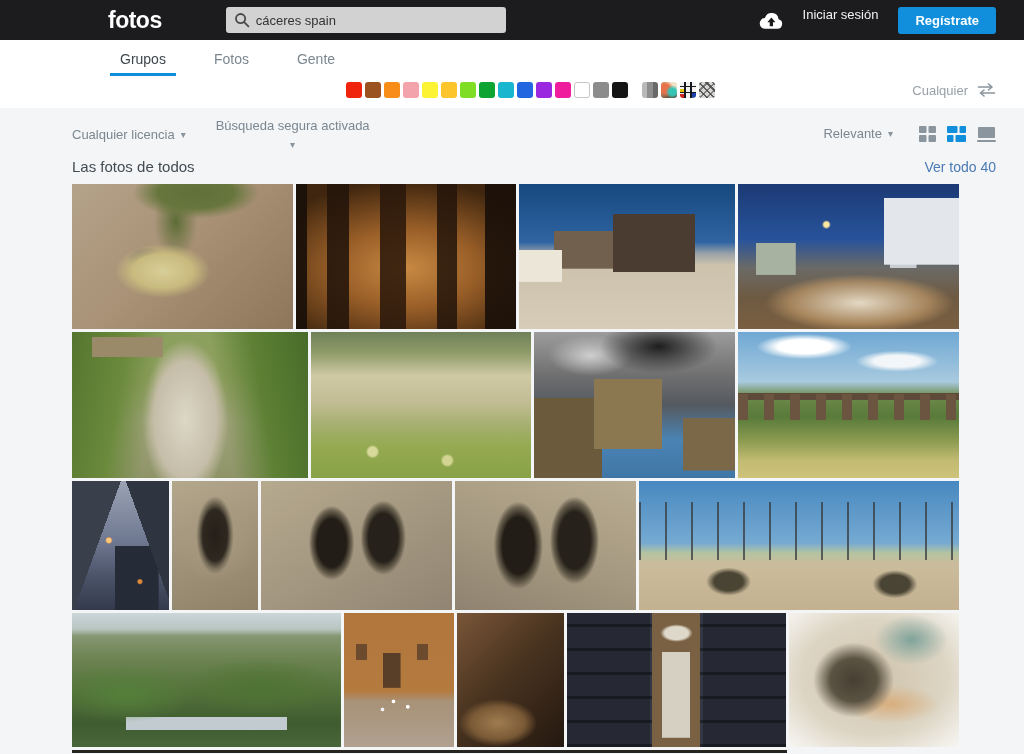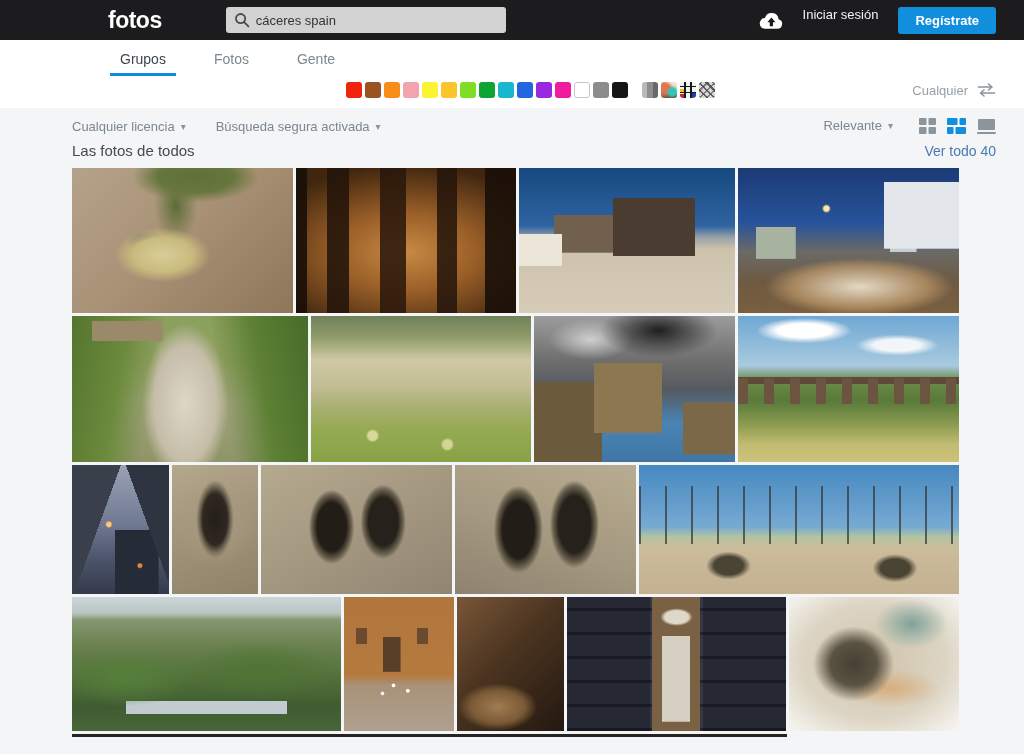--- a/index.html
+++ b/index.html
@@ -47,21 +47,21 @@
   .sw-patterns { background:
       repeating-linear-gradient(45deg, rgba(70,70,72,.85) 0 2px, rgba(0,0,0,0) 2px 5px),
       repeating-linear-gradient(-45deg, rgba(70,70,72,.6) 0 2px, rgba(0,0,0,0) 2px 5px),
       #d8d6d2; }
   .advanced { margin-left:auto; display:flex; align-items:center; gap:9px; color:#98a0a6; font-size:13px; cursor:pointer; }
 
   
   .content { padding:0 28px 0 72px; }
   .filterrow { margin-top:10px; display:flex; align-items:center; font-size:13px; color:#7b8791; }
   .dropdown { display:flex; align-items:center; gap:6px; cursor:pointer; white-space:nowrap; }
-  .dropdown + .dropdown { margin-left:30px; }
+  .dropdown + .dropdown { margin-left:30px;flex-direction:column; }
   .caret { font-size:10px; color:#8a949c; }
   .filter-right { margin-left:auto; display:flex; align-items:flex-start; }
   .viewbtns { display:flex; align-items:center; gap:11px; margin-left:26px; }
   .viewbtn { cursor:pointer; display:flex; }
 
   
   .headrow { margin-top:8px; display:flex; align-items:baseline; }
   .headrow h2 { font-size:15px; font-weight:400; color:#434b52; }
   .viewall { margin-left:auto; color:#4a7ab5; font-size:14px; text-decoration:none; cursor:pointer; }
 

